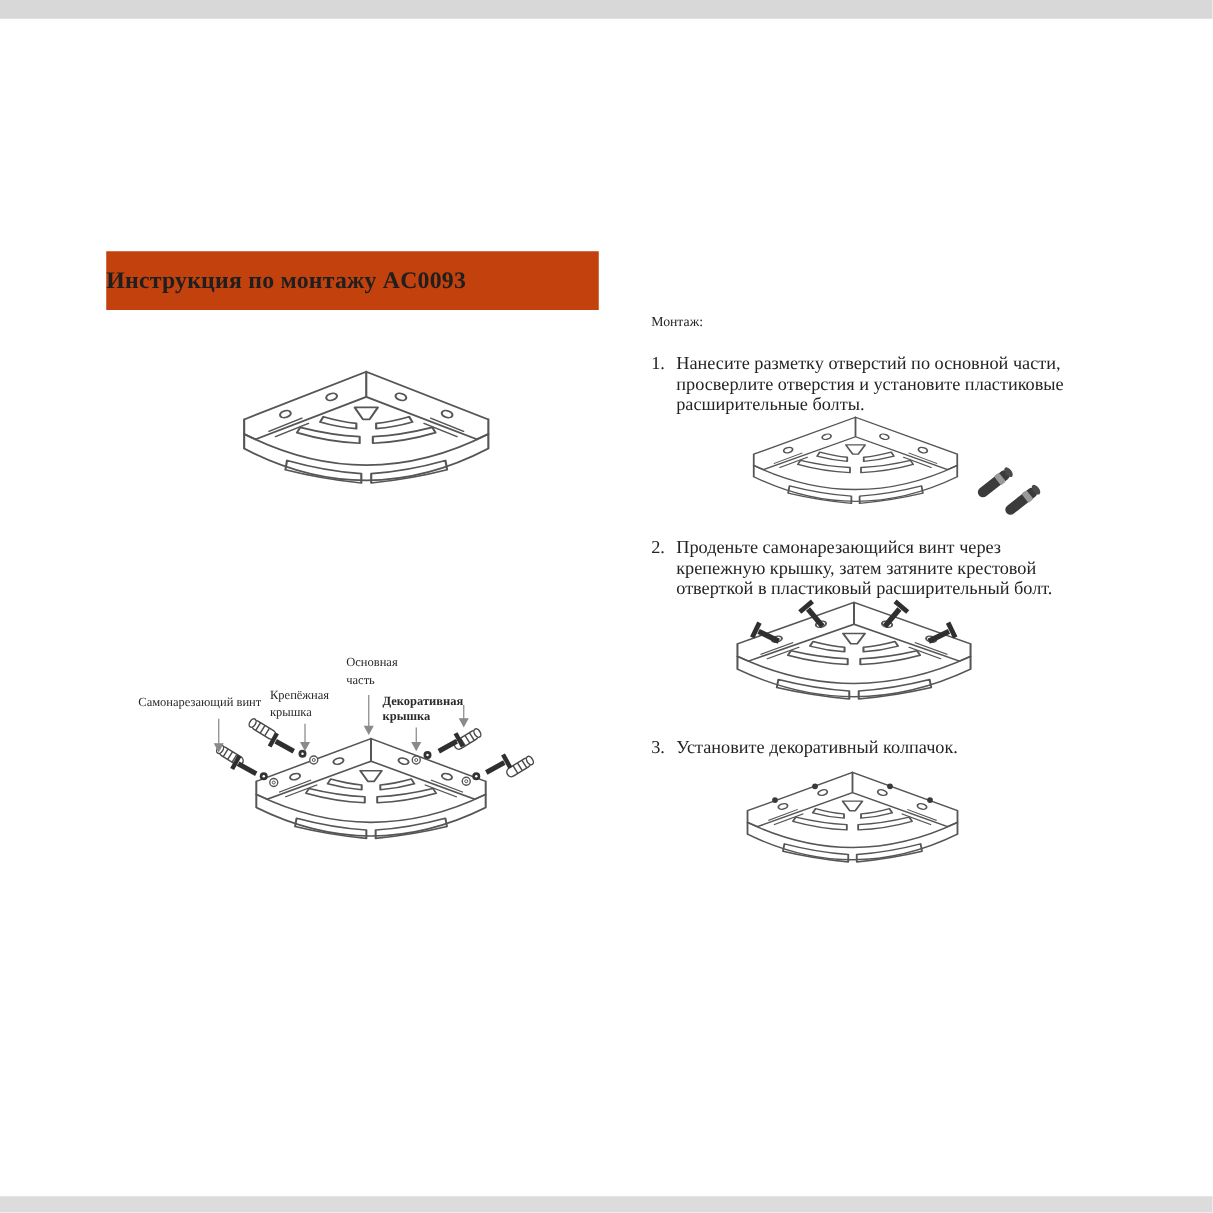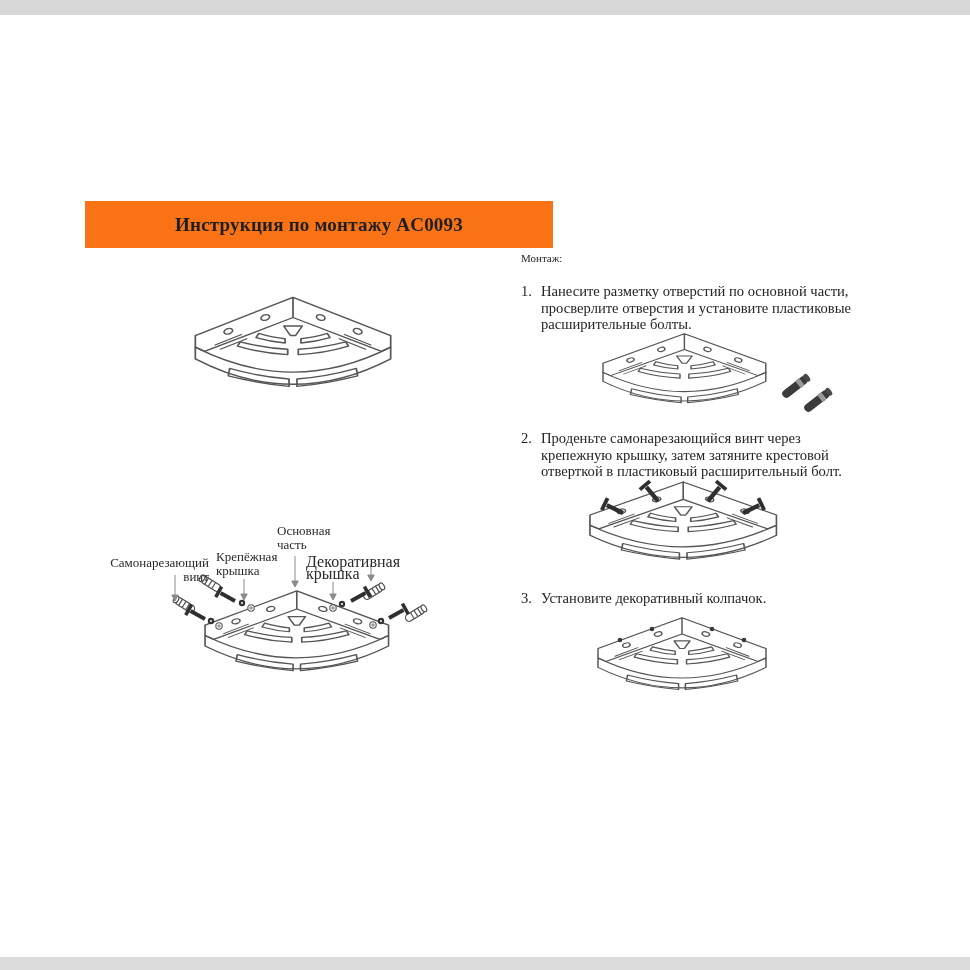--- a/index.html
+++ b/index.html
@@ -7,42 +7,42 @@
     width:970px;height:970px;position:relative;overflow:hidden;
     background:#ffffff;
     font-family:"Liberation Serif","DejaVu Serif",serif;
     color:#2e2e2e;
   }
   .edge-bar{position:absolute;left:0;width:970px;background:#d8d8d8;}
   #edge-top{top:0;height:15px;}
   #edge-bottom{bottom:0;height:13px;background:#dcdcdc;}
 
   .header-box{
-    position:absolute;left:85px;top:201px;width:468px;height:47px;
-    background:#f97316;display:flex;align-items:center;justify-content:center;
+    position:absolute;left:85px;top:201px;width:394px;height:47px;
+    background:#c2410c;display:flex;align-items:center;justify-content:flex-start;
   }
   .header-box .title{
     font-size:19px;font-weight:bold;color:#1f1f1f;letter-spacing:.2px;
   }
 
   .fig{position:absolute;}
   svg{display:block;}
 
   
   .assembly-heading{position:absolute;left:521px;top:252px;font-size:11px;color:#242424;}
   .step{position:absolute;left:521px;width:354px;display:flex;font-size:14.6px;line-height:16.6px;color:#242424;}
   .step .num{width:20px;flex:0 0 20px;}
   .step .txt{flex:1;}
   #step-1{top:283px;}
   #step-2{top:430px;}
   #step-3{top:590px;}
 
   
-  .part-label{position:absolute;font-size:13px;line-height:13.5px;color:#2a2a2a;}
-  .part-label.small{font-size:16px;line-height:11.5px;}
+  .part-label{position:absolute;font-size:10px;line-height:13.5px;color:#2a2a2a;}
+  .part-label.small{font-size:10px;line-height:11.5px;font-weight:bold;}
   #parts-diagram{position:absolute;left:95px;top:515px;width:380px;height:235px;}
   #label-screw{left:8px;top:41px;width:106px;text-align:right;}
   #label-fixing-cap{left:121px;top:35px;width:72px;}
   #label-main-part{left:182px;top:9px;width:62px;}
   #label-decorative-cap{left:211px;top:41px;width:70px;}
   #label-expansion-bolt{left:264px;top:4px;width:104px;}
 </style>
 </head>
 <body>
 

